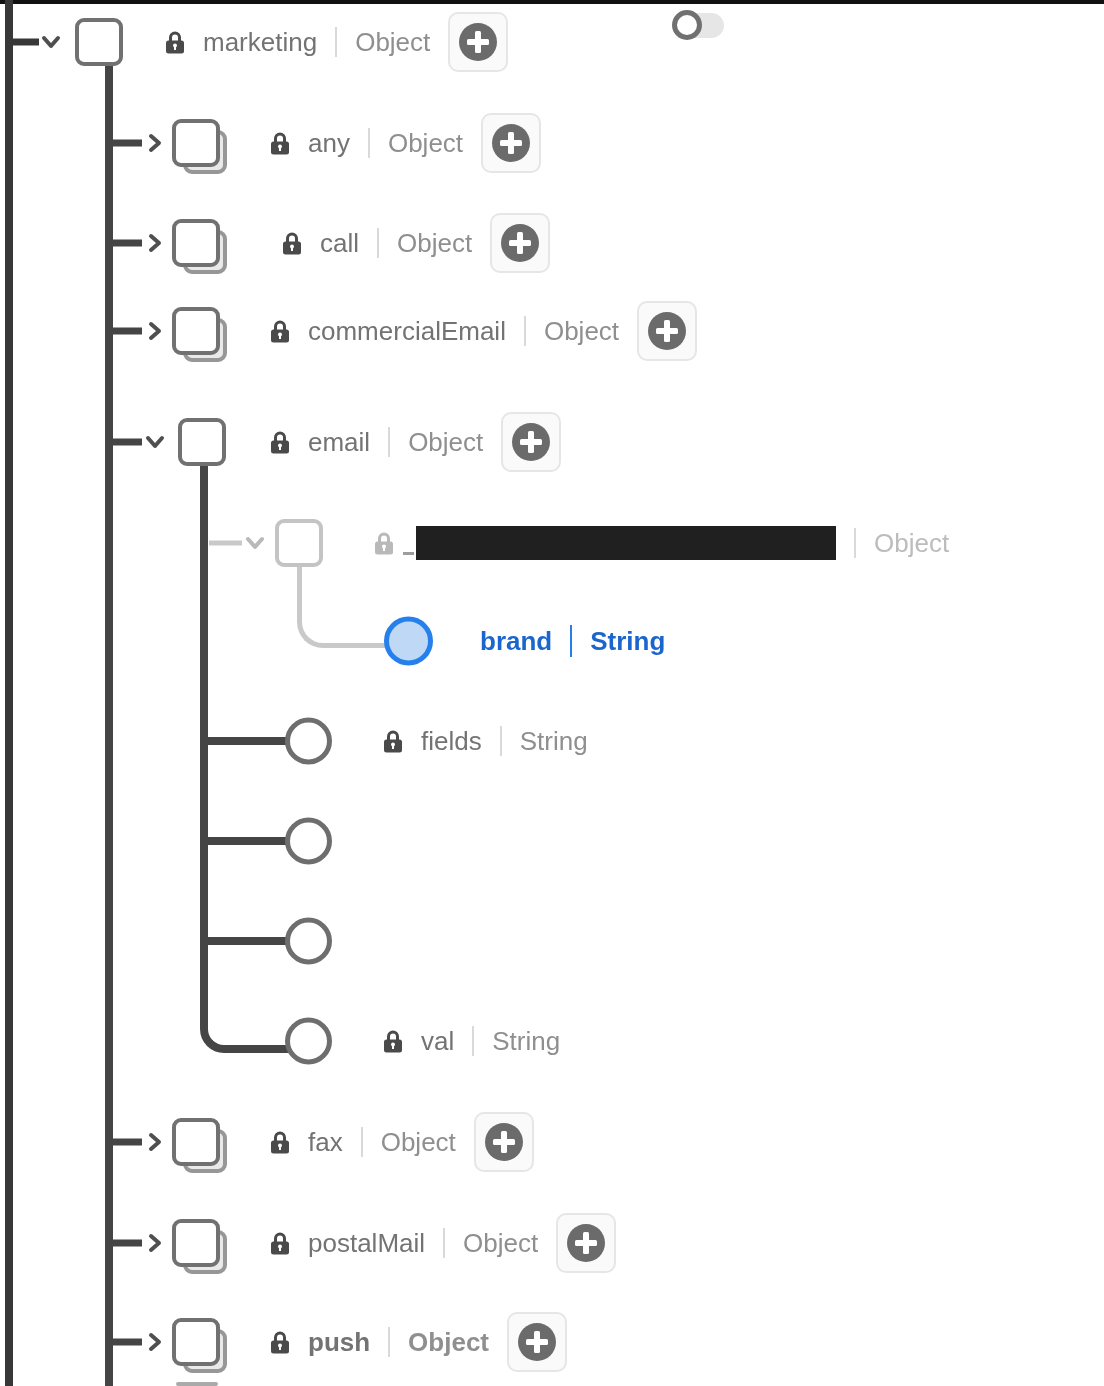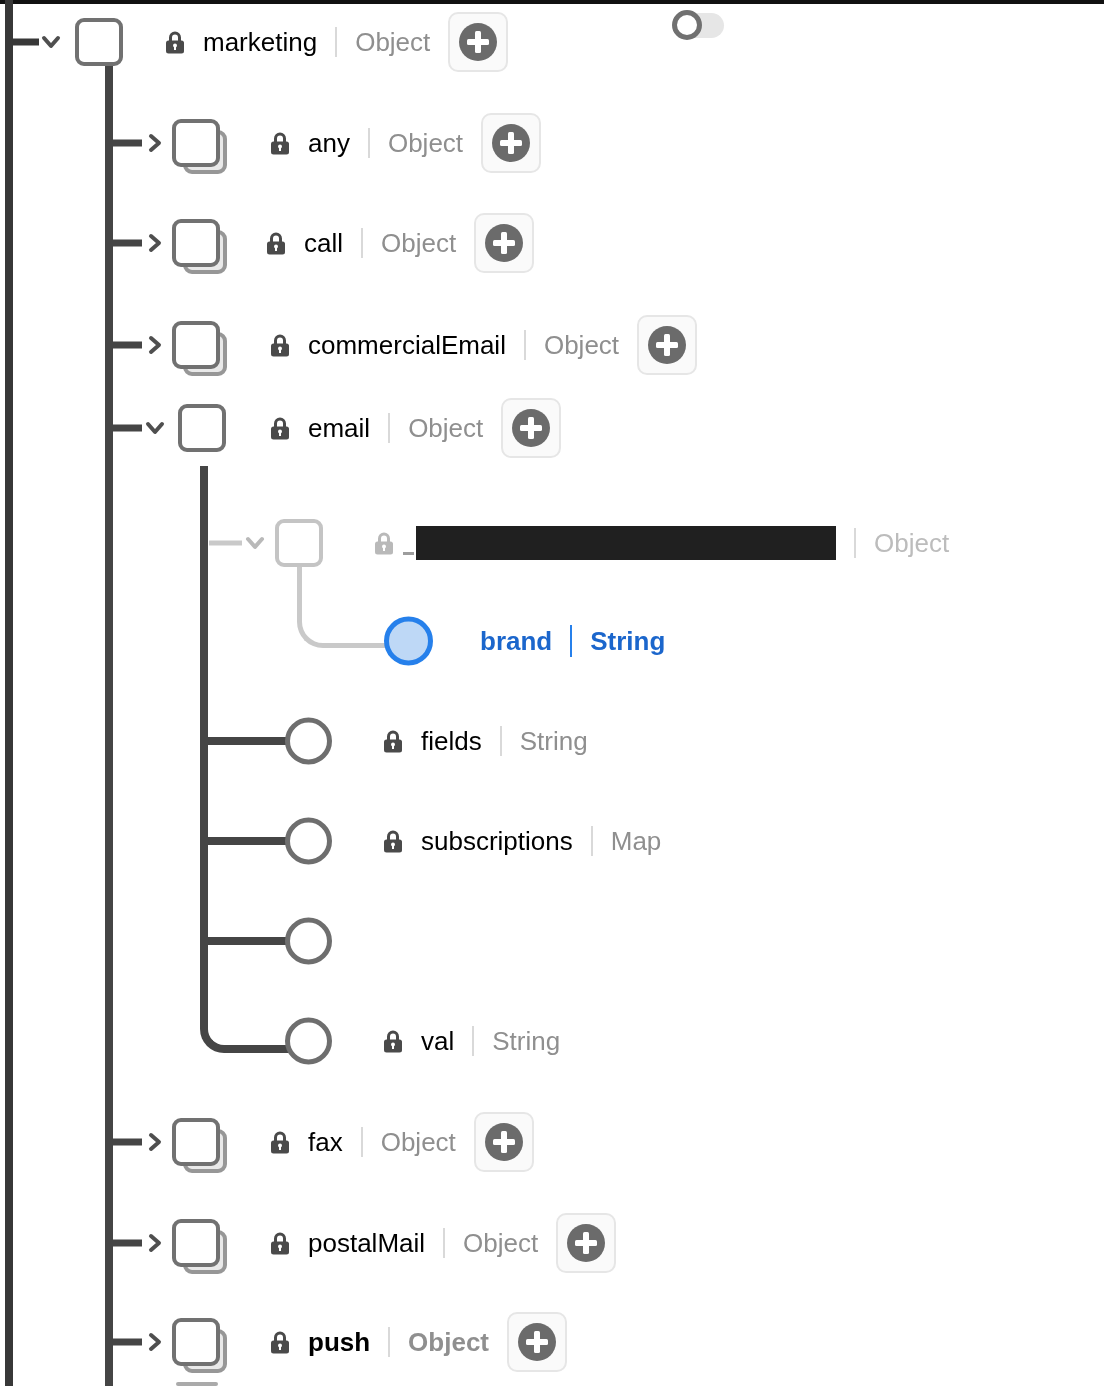--- a/index.html
+++ b/index.html
@@ -25,21 +25,21 @@
   .sq.ghost{border-color:#c4c4c4;}
   .stack{position:absolute;top:17px;width:58px;height:58px;}
   .stack .back{position:absolute;left:11px;top:11px;width:44px;height:44px;box-sizing:border-box;
       border:4px solid #979797;border-radius:9px;background:#e9e9e9;}
   .stack .front{position:absolute;left:0;top:0;width:48px;height:48px;box-sizing:border-box;
       border:4px solid #717171;border-radius:9px;background:#fff;}
   .circle{position:absolute;top:50%;transform:translateY(-50%);width:47px;height:47px;box-sizing:border-box;
       border:5px solid #6e6e6e;border-radius:50%;background:#fff;}
   .circle.sel{width:49px;height:49px;border:5px solid #2680eb;background:#bed8f6;}
   .tgroup{position:absolute;top:0;height:100%;display:flex;align-items:center;gap:18px;}
-  .fname{font-size:26px;color:#000000;white-space:nowrap;}
+  .fname{font-size:26px;color:#737373;white-space:nowrap;}
   .ftype{font-size:26px;color:#8f8f8f;white-space:nowrap;}
   .ftype.ghosttype{color:#bcbcbc;}
   .selblue .fname,.selblue .ftype{color:#1b66cc;font-weight:700;}
   .vdiv{width:2px;height:30px;background:#d9d9d9;}
   .vdiv.sel{background:#2680eb;height:32px;}
   .plusbtn{width:60px;height:60px;box-sizing:border-box;border:2px solid #e6e6e6;border-radius:10px;background:#fafafa;
       display:flex;align-items:center;justify-content:center;padding:0;cursor:pointer;}
   .barwrap{position:relative;margin-left:4px;}
   .redbar{width:420px;height:34px;background:#202020;}
   .dash{position:absolute;left:-13px;bottom:5px;width:11px;height:3px;background:#9d9d9d;}
@@ -132,42 +132,42 @@
         <div class="stub" style="left: 112px; width: 30px; height: 7px;"></div>
         <span class="chev" style="left: 144px;">
           <svg width="22" height="22" viewBox="0 0 22 22">
             <polyline points="7,4 15,11 7,18" fill="none" stroke="#4f4f4f" stroke-width="4" stroke-linecap="round" stroke-linejoin="round"></polyline>
           </svg>
         </span>
         <div class="stack" style="left: 172px;">
           <div class="back"></div>
           <div class="front"></div>
         </div>
-        <div class="tgroup" style="left: 266px;">
+        <div class="tgroup" style="left: 282px;">
           <span style="display: flex;">
             <svg width="20" height="24" viewBox="0 0 20 24">
               <path d="M5.5 11 V7.5 a4.5 4.5 0 0 1 9 0 V11" fill="none" stroke="#4a4a4a" stroke-width="3"></path>
               <rect x="1" y="10.5" width="18" height="13" rx="2.5" fill="#4a4a4a"></rect>
               <circle cx="10" cy="15.5" r="2" fill="#fff"></circle>
               <rect x="9" y="16" width="2" height="4" fill="#fff"></rect>
             </svg>
           </span>
           <span class="fname">call</span>
           <div class="vdiv"></div>
           <span class="ftype">Object</span>
           <button class="plusbtn">
             <svg width="40" height="40" viewBox="0 0 40 40">
               <circle cx="20" cy="20" r="19" fill="#6b6b6b"></circle>
               <rect x="9" y="17" width="22" height="6" rx="1.5" fill="#fff"></rect>
               <rect x="17" y="9" width="6" height="22" rx="1.5" fill="#fff"></rect>
             </svg>
           </button>
         </div>
       </div>
-      <div class="row" style="top: 304px;">
+      <div class="row" style="top: 290px;">
         <div class="stub" style="left: 112px; width: 30px; height: 7px;"></div>
         <span class="chev" style="left: 144px;">
           <svg width="22" height="22" viewBox="0 0 22 22">
             <polyline points="7,4 15,11 7,18" fill="none" stroke="#4f4f4f" stroke-width="4" stroke-linecap="round" stroke-linejoin="round"></polyline>
           </svg>
         </span>
         <div class="stack" style="left: 172px;">
           <div class="back"></div>
           <div class="front"></div>
         </div>
@@ -185,21 +185,21 @@
           <span class="ftype">Object</span>
           <button class="plusbtn">
             <svg width="40" height="40" viewBox="0 0 40 40">
               <circle cx="20" cy="20" r="19" fill="#6b6b6b"></circle>
               <rect x="9" y="17" width="22" height="6" rx="1.5" fill="#fff"></rect>
               <rect x="17" y="9" width="6" height="22" rx="1.5" fill="#fff"></rect>
             </svg>
           </button>
         </div>
       </div>
-      <div class="row" style="top: 387px; text-decoration: underline;">
+      <div class="row" style="top: 401px; text-decoration: underline;">
         <div class="stub" style="left: 112px; width: 30px; height: 7px;"></div>
         <span class="chev" style="left: 144px;">
           <svg width="22" height="22" viewBox="0 0 22 22">
             <polyline points="4,7 11,15 18,7" fill="none" stroke="#4f4f4f" stroke-width="4" stroke-linecap="round" stroke-linejoin="round"></polyline>
           </svg>
         </span>
         <div class="sq" style="left: 178px;"></div>
         <div class="tgroup" style="left: 270px;">
           <span style="display: flex;">
             <svg width="20" height="24" viewBox="0 0 20 24">
@@ -267,33 +267,20 @@
             </svg>
           </span>
           <span class="fname">fields</span>
           <div class="vdiv"></div>
           <span class="ftype">String</span>
         </div>
       </div>
       <div class="row" style="top: 800px;">
         <div class="stub" style="left: 204px; width: 84px; height: 8px;"></div>
         <div class="circle" style="left: 285px;"></div>
-        <div class="tgroup" style="left: 383px;">
-          <span style="display: flex;">
-            <svg width="20" height="24" viewBox="0 0 20 24">
-              <path d="M5.5 11 V7.5 a4.5 4.5 0 0 1 9 0 V11" fill="none" stroke="#4a4a4a" stroke-width="3"></path>
-              <rect x="1" y="10.5" width="18" height="13" rx="2.5" fill="#4a4a4a"></rect>
-              <circle cx="10" cy="15.5" r="2" fill="#fff"></circle>
-              <rect x="9" y="16" width="2" height="4" fill="#fff"></rect>
-            </svg>
-          </span>
-          <span class="fname">subscriptions</span>
-          <div class="vdiv"></div>
-          <span class="ftype">Map</span>
-        </div>
       </div>
       <div class="row" style="top: 900px;">
         <div class="stub" style="left: 204px; width: 84px; height: 8px;"></div>
         <div class="circle" style="left: 285px;"></div>
       </div>
       <div class="row" style="top: 1000px;">
         <div class="circle" style="left: 285px;"></div>
         <div class="tgroup" style="left: 383px;">
           <span style="display: flex;">
             <svg width="20" height="24" viewBox="0 0 20 24">

